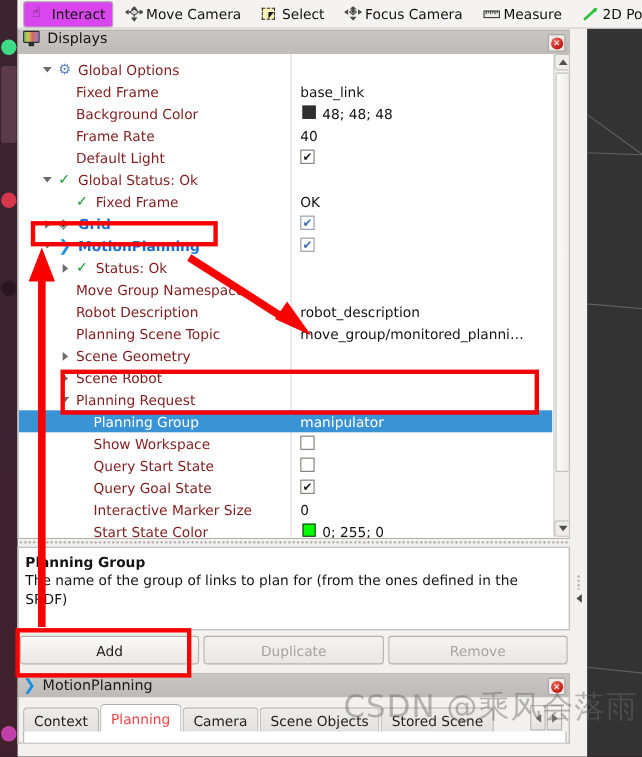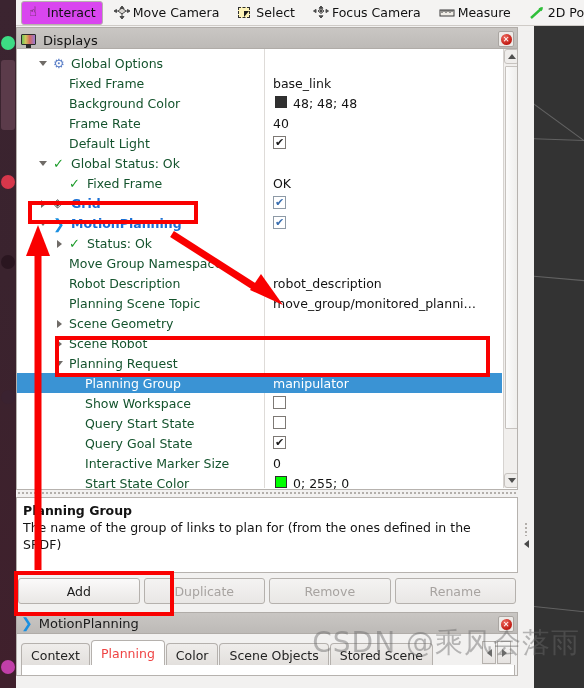--- a/index.html
+++ b/index.html
@@ -60,21 +60,21 @@
   .ico-select .sq { position:absolute; left:1px; top:1px; width:12px; height:11px;
       background:#fdf3b8; border:1px dashed #2f2f2f; }
   .ico-select .cur { position:absolute; left:7px; top:5px; width:0;height:0;
       border-left:5px solid #1a1a1a; border-bottom:6px solid transparent;}
 
   
   .panel-title {
     position: absolute; left: 16px; top: 27px; width: 502px; height: 22px;
     background: linear-gradient(180deg,#c9c6c3,#bdbab7);
     border: 1px solid #b0aca8;
-    display: flex; align-items: flex-end; padding: 0 4px;
+    display: flex; align-items: flex-start; padding: 0 4px;
   }
   .panel-title .label { font-size: 13px; color: #131313; margin-left: 6px; }
   .pt-icon { width:16px; height:14px; position:relative; }
   .pt-icon .scr { position:absolute; left:0; top:0; width:15px; height:11px;
      border:1.5px solid #2b2b2b; border-radius:1px;
      background: linear-gradient(90deg,#6bbf59 0%,#cfc85a 28%,#d46a5e 58%,#9a7ad1 100%);}
   .pt-icon .stand { position:absolute; left:5px; top:11px; width:5px; height:3px; background:#2b2b2b;}
   .closebtn {
     position: absolute; right: 3px; top: 3px; width: 16px; height: 16px;
     border: 1px solid #a9a5a1; background: #edeae7; border-radius: 2px;
@@ -97,21 +97,21 @@
   .row { position: absolute; left: 0; width: 485px; height: 20px; display: flex; align-items: center; }
   .row.sel { background: #3a93d4; }
   .row.sel .nm, .row.sel .val { color: #ffffff; }
   .row .arrow { position: absolute; width: 9px; height: 9px; }
   .row .arrow.closed::before {
     content:""; position:absolute; left:2px; top:1px; width:0;height:0;
     border-left:5px solid #6f6b67; border-top:4px solid transparent; border-bottom:4px solid transparent;}
   .row .arrow.open::before {
     content:""; position:absolute; left:0px; top:2px; width:0;height:0;
     border-top:5px solid #6f6b67; border-left:4px solid transparent; border-right:4px solid transparent;}
-  .row .nm { position: absolute; font-size: 12.5px; color: #14532d; white-space: nowrap; }
+  .row .nm { position: absolute; font-size: 12.5px; color: #7f1d1d; white-space: nowrap; }
   .row .nm.blue { color: #1a6fd4; font-weight: bold; }
   .row .val { position: absolute; left: 256px; font-size: 12.5px; color: #131313; white-space: nowrap; }
   .row .ico { position: absolute; width: 14px; height: 14px; }
   .check-g { color: #1c9c2a; font-size: 13px; font-weight: bold; }
 
   .cbox { position:absolute; left:256px; width:13px; height:13px; border:1px solid #7d7975; background:#fff;
      display:flex; align-items:center; justify-content:center; font-size:11px; line-height:11px;}
   .cbox.blue { color:#3a6fb0; border-color:#8e9aa6;}
   .swatch { position:absolute; left:258px; width:12px; height:12px; border:1px solid #2e2e2e; }
 
@@ -433,38 +433,35 @@
   <div class="btnrow">
     <div class="btn">
         <span>Add</span>
       </div>
     <div class="btn disabled">
         <span>Duplicate</span>
       </div>
     <div class="btn disabled">
         <span>Remove</span>
       </div>
-    <div class="btn disabled">
-        <span>Rename</span>
-      </div>
   </div>
 
   <div class="mp-title">
     <span style="color:#1a8fe0;font-size:14px;font-weight:bold;">❯</span>
     <span class="label">MotionPlanning</span>
     <span class="closebtn">
       <span class="dot">✕</span>
     </span>
   </div>
 
   <div class="mp-tabs">
     <div class="tabstrip" id="tabstrip">
         <div class="tab">Context</div>
         <div class="tab active">Planning</div>
-        <div class="tab">Color</div>
+        <div class="tab">Camera</div>
         <div class="tab">Scene Objects</div>
         <div class="tab">Stored Scene</div>
       </div>
     <div class="tabscroll">
       <div class="sb l">
           <span class="tri"></span>
         </div>
       <div class="sb r">
           <span class="tri"></span>
         </div>

